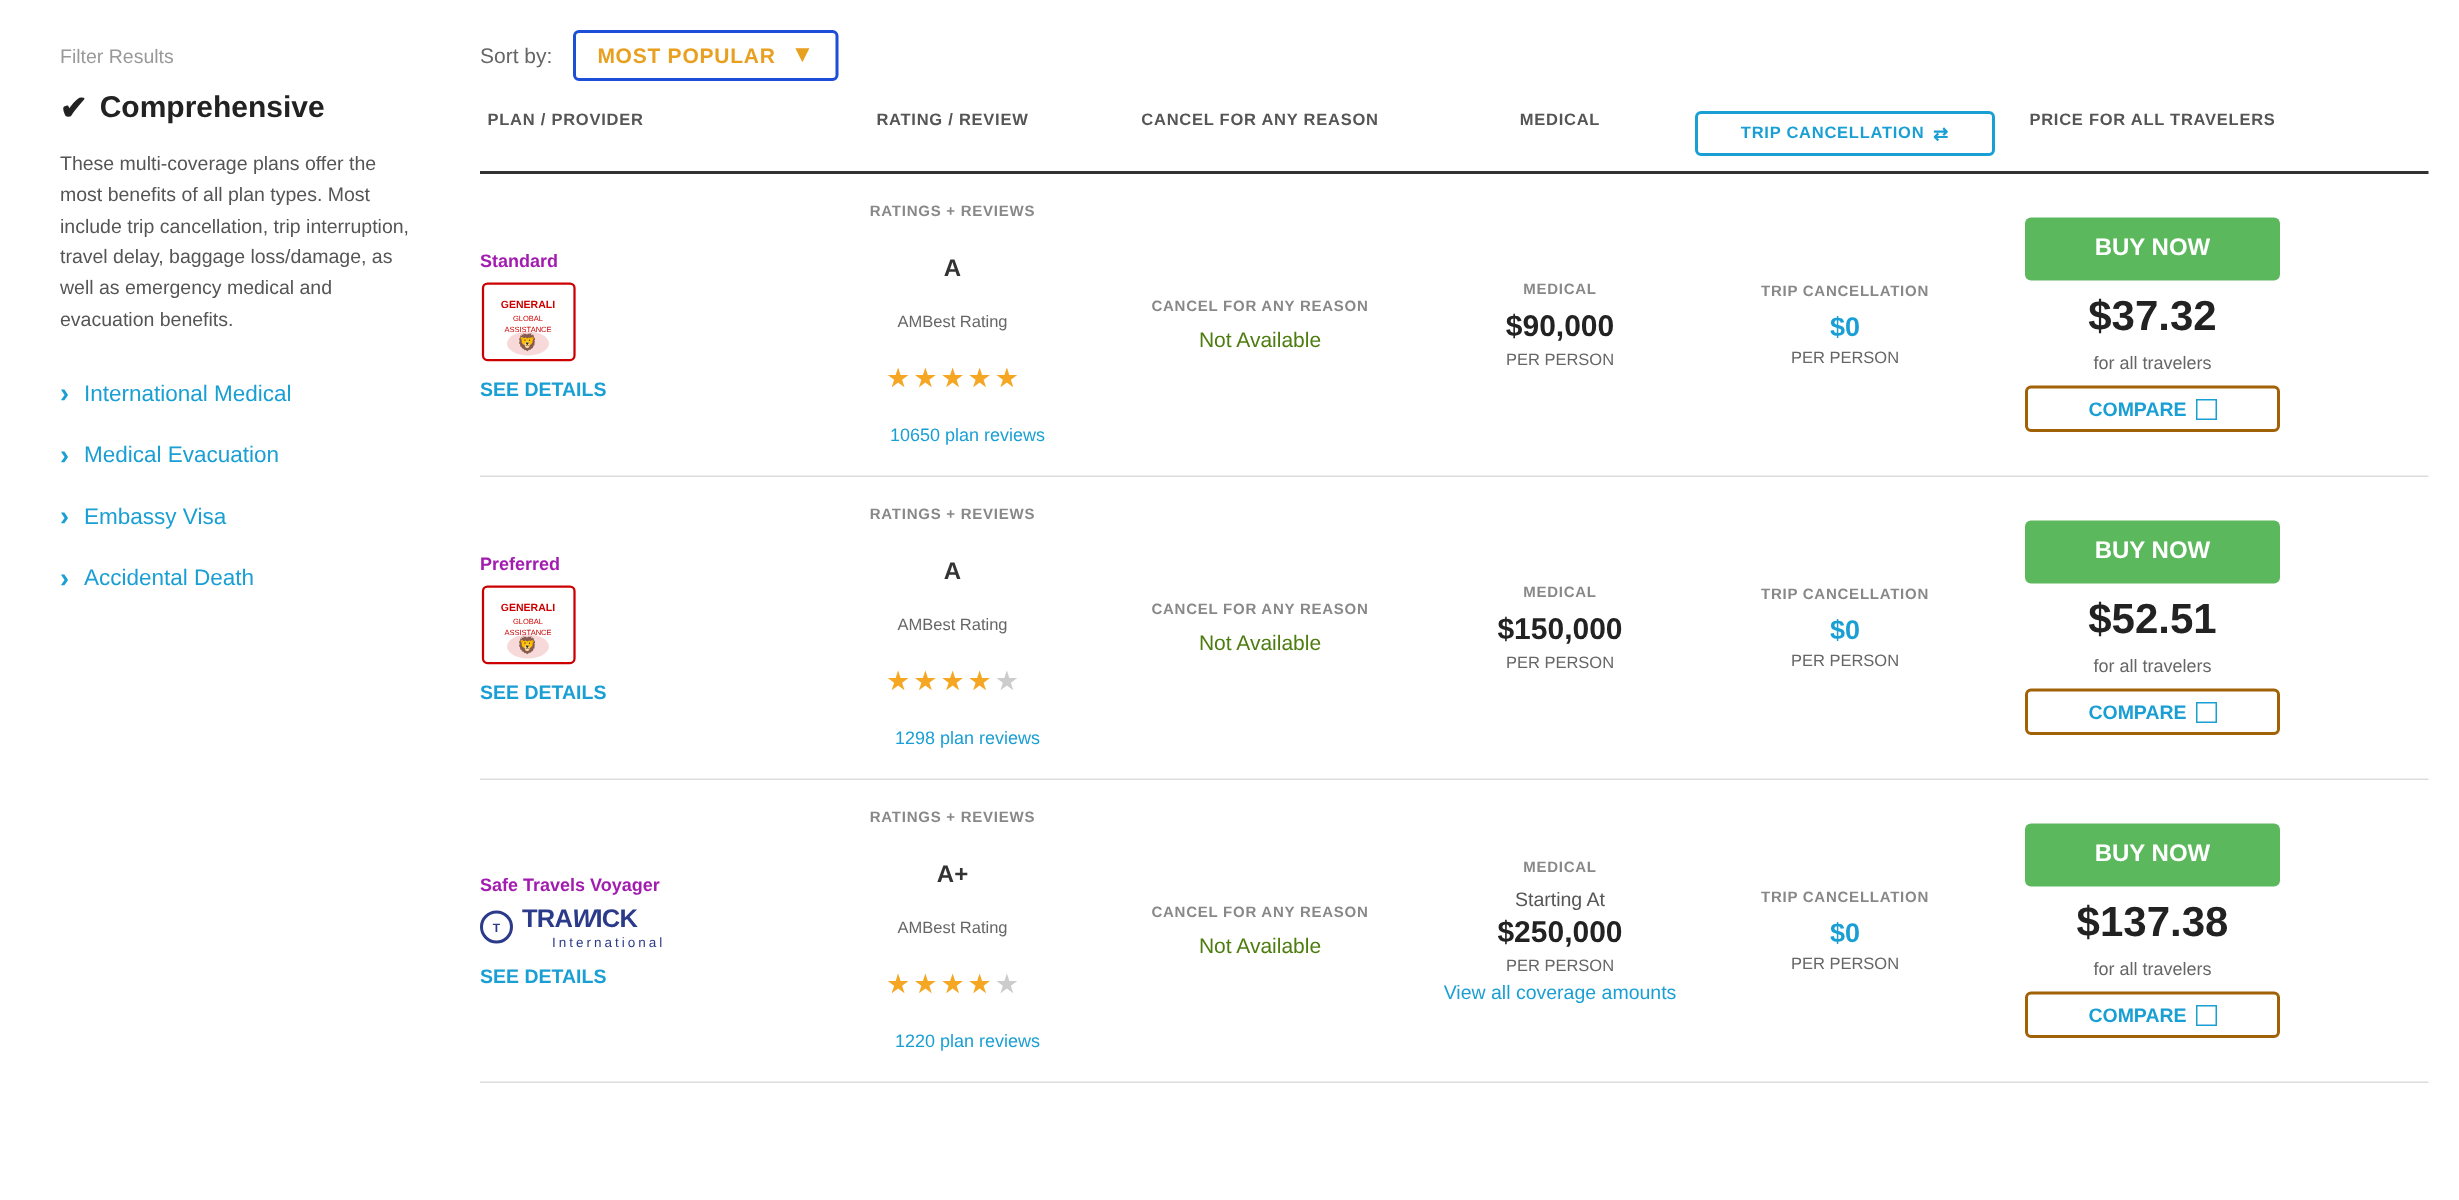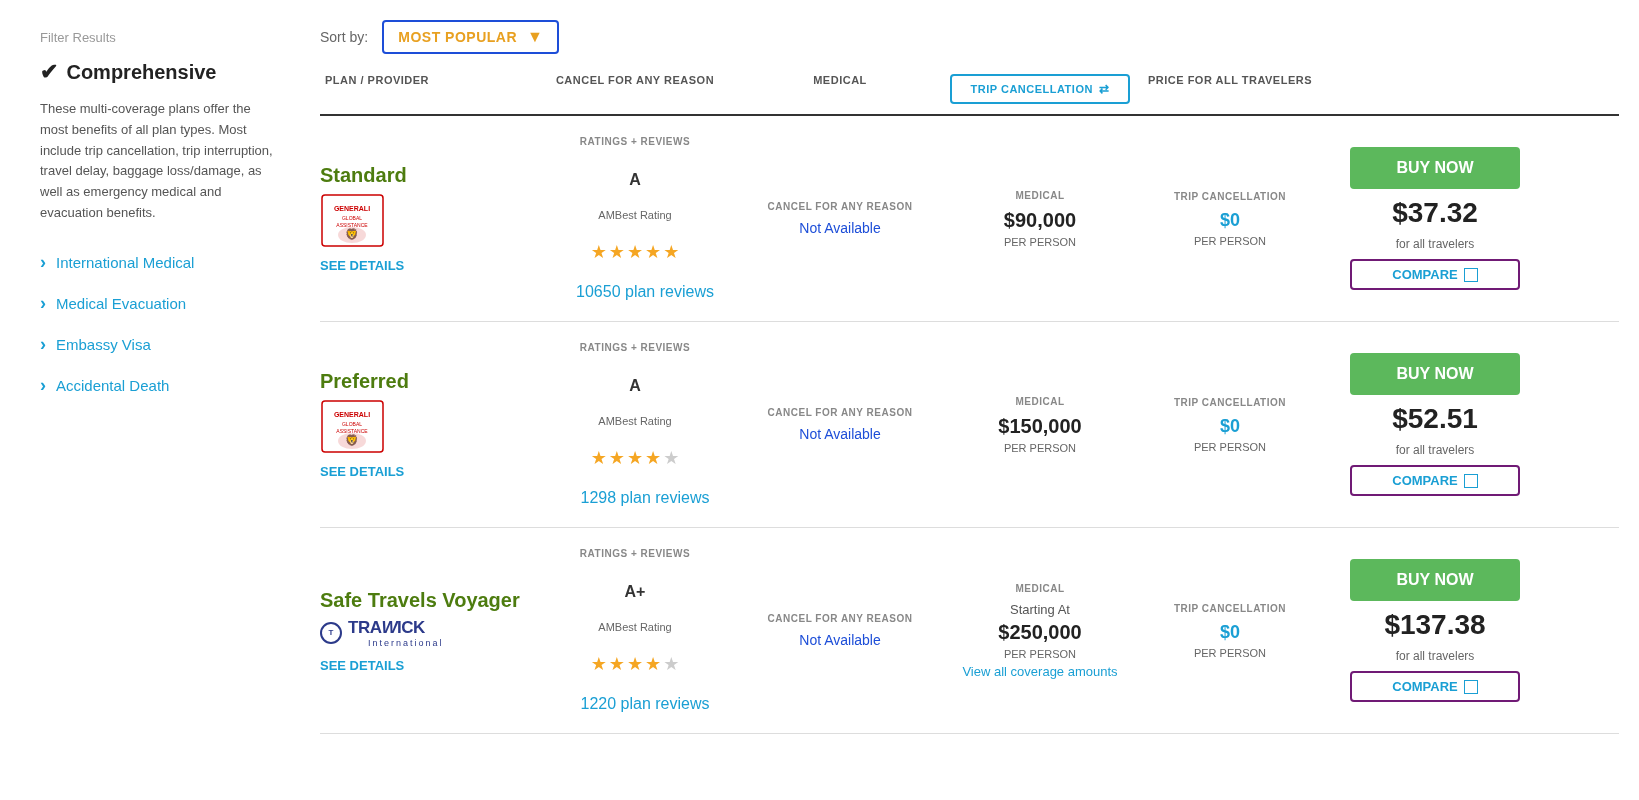--- a/index.html
+++ b/index.html
@@ -33,51 +33,51 @@
     .th { font-size: 11px; font-weight: bold; color: #555; letter-spacing: 0.5px; text-transform: uppercase; text-align: center; padding: 0 5px; }
     .th.plan { text-align: left; }
     .th.trip-cancellation { border: 2px solid #1a9fd4; border-radius: 4px; color: #1a9fd4; padding: 6px 10px; display: flex; align-items: center; justify-content: center; gap: 6px; }
     .th.price { text-align: center; }
 
     
     .plan-row { display: grid; grid-template-columns: 220px 190px 220px 180px 200px 210px; border-bottom: 1px solid #ddd; padding: 20px 0; align-items: center; }
 
     
     .plan-info { display: flex; flex-direction: column; align-items: flex-start; gap: 6px; padding-right: 10px; }
-    .plan-name { font-size: 20px; font-weight: bold; color: #4d7c0f; }
+    .plan-name { font-size: 12px; font-weight: bold; color: #a21caf; }
     .provider-logo { display: flex; flex-direction: column; align-items: center; justify-content: center; }
     .trawick-logo { display: flex; align-items: center; gap: 4px; }
     .see-details { color: #1a9fd4; font-size: 13px; font-weight: bold; cursor: pointer; text-decoration: none; margin-top: 4px; }
 
     
     .rating-col { display: flex; flex-direction: column; align-items: center; gap: 20px; }
     .col-header-small { font-size: 10px; font-weight: bold; color: #888; letter-spacing: 0.5px; text-align: center; margin-bottom: 4px; }
     .ambest-rating-letter { font-size: 16px; font-weight: bold; color: #333; }
     .ambest-label { font-size: 11px; color: #666; }
     .stars { display: flex; gap: 2px; }
     .star { color: #f5a623; font-size: 18px; }
     .star.half { color: #f5a623; }
     .star.empty { color: #ccc; }
-    .reviews-link { color: #1a9fd4; font-size: 16px; cursor: pointer; text-align: center; margin-left: 20px; }
+    .reviews-link { color: #1a9fd4; font-size: 12px; cursor: pointer; text-align: center; margin-left: 20px; }
 
     
     .cancel-col, .medical-col, .trip-col { display: flex; flex-direction: column; align-items: center; gap: 4px; text-align: center; }
-    .not-available { color: #1d4ed8; font-size: 14px; }
+    .not-available { color: #4d7c0f; font-size: 14px; }
     .medical-amount { font-size: 20px; font-weight: bold; color: #222; }
     .per-person-label { font-size: 11px; color: #666; text-transform: uppercase; }
     .trip-amount { font-size: 18px; color: #1a9fd4; font-weight: bold; }
     .view-coverage { color: #1a9fd4; font-size: 13px; cursor: pointer; }
     .starting-at { font-size: 13px; color: #555; }
 
     
     .price-col { display: flex; flex-direction: column; align-items: center; gap: 8px; }
     .buy-now-btn { background: #5cb85c; color: #fff; font-size: 16px; font-weight: bold; border: none; border-radius: 4px; padding: 12px 20px; width: 170px; cursor: pointer; text-align: center; }
     .price-amount { font-size: 28px; font-weight: bold; color: #222; }
     .for-all-travelers { font-size: 12px; color: #666; }
-    .compare-btn { border: 2px solid #701a75; color: #1a9fd4; background: #fff; border-radius: 4px; padding: 6px 16px; font-size: 13px; font-weight: bold; cursor: pointer; display: flex; align-items: center; gap: 6px; width: 170px; justify-content: center; }
+    .compare-btn { border: 2px solid #a16207; color: #1a9fd4; background: #fff; border-radius: 4px; padding: 6px 16px; font-size: 13px; font-weight: bold; cursor: pointer; display: flex; align-items: center; gap: 6px; width: 170px; justify-content: center; }
     .compare-checkbox { width: 14px; height: 14px; border: 1px solid #1a9fd4; display: inline-block; }
     .trawick-circle { width: 22px; height: 22px; border-radius: 50%; border: 2px solid #2c3a8a; display: flex; align-items: center; justify-content: center; }
   </style>
 </head>
 <body>
 
 <div class="page-wrapper">
 
   <div class="sidebar">
     <div class="filter-title">Filter Results</div>
@@ -112,20 +112,21 @@
     <div class="sort-bar">
       <span class="sort-label">Sort by:</span>
       <div class="sort-select">
         <span class="sort-select-text">MOST POPULAR</span>
         <span class="sort-select-arrow">▼</span>
       </div>
     </div>
 
     <div class="table-header">
       <div class="th plan">PLAN / PROVIDER</div>
+      <div class="th">RATING / REVIEW</div>
       <div class="th">CANCEL FOR ANY REASON</div>
       <div class="th">MEDICAL</div>
       <div class="th trip-cancellation">
         <span>TRIP CANCELLATION</span>
         <span style="font-size:12px;">⇄</span>
       </div>
       <div class="th price">PRICE FOR ALL TRAVELERS</div>
     </div>
 
     <div class="plan-row">

